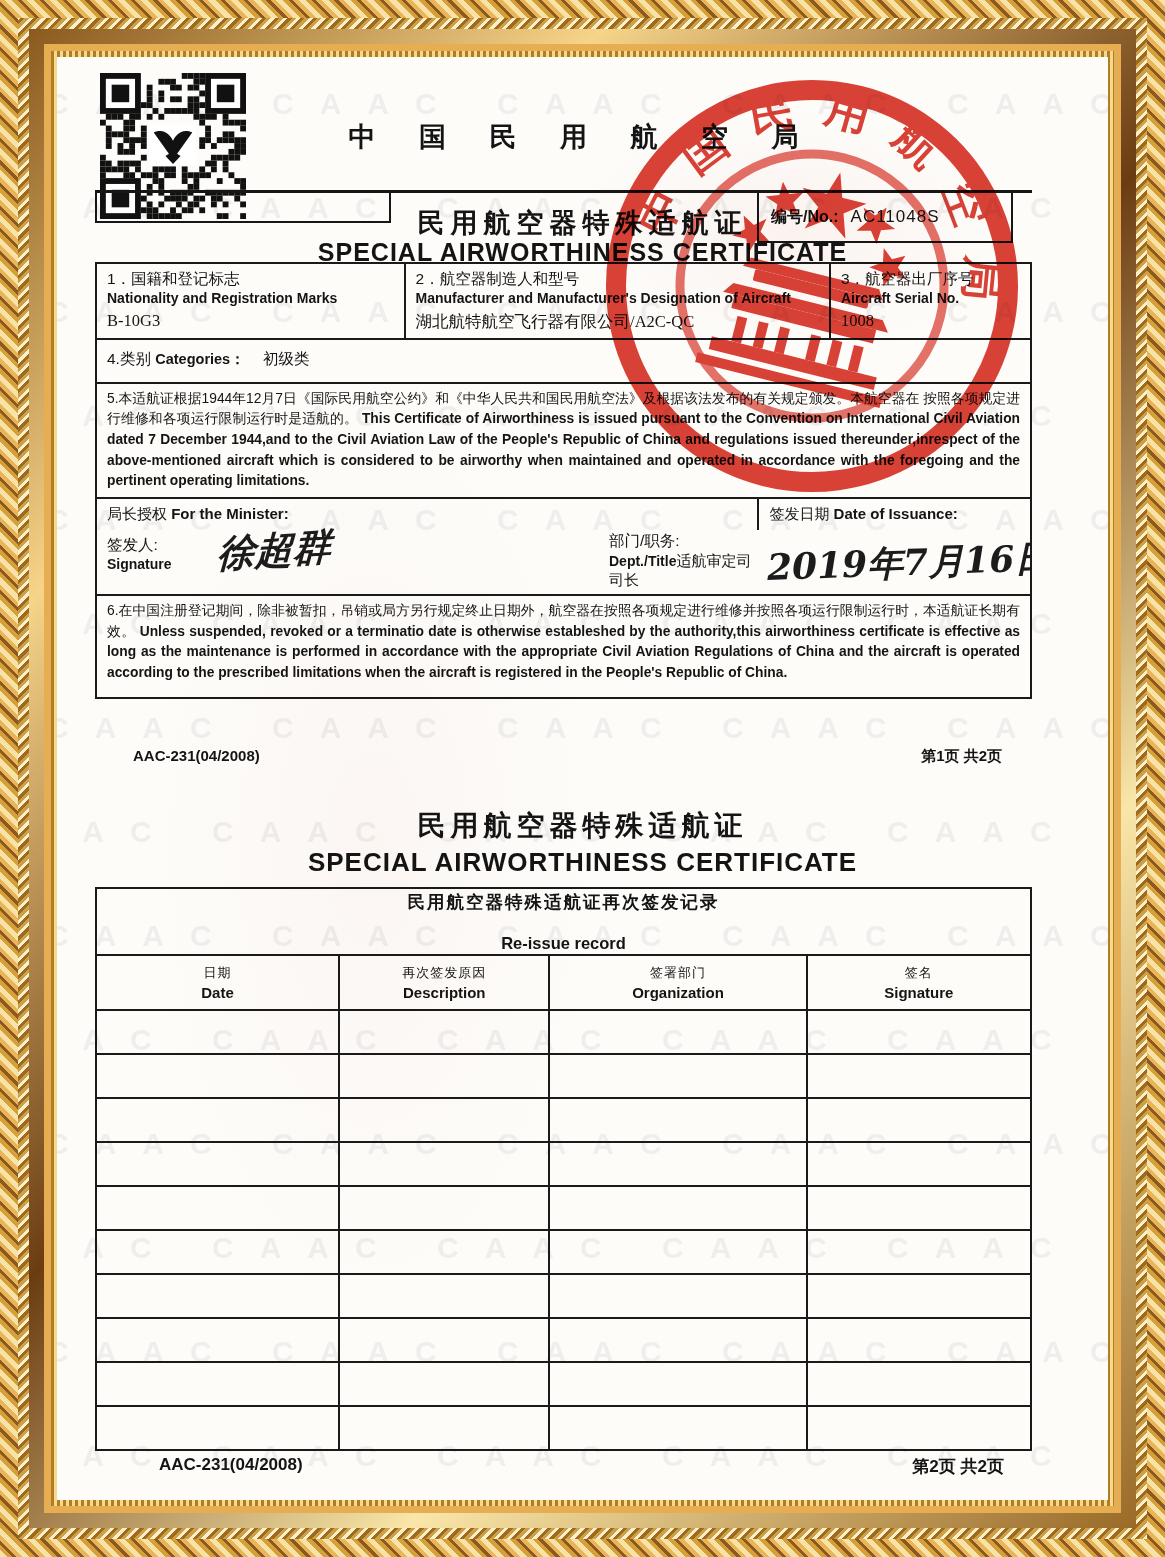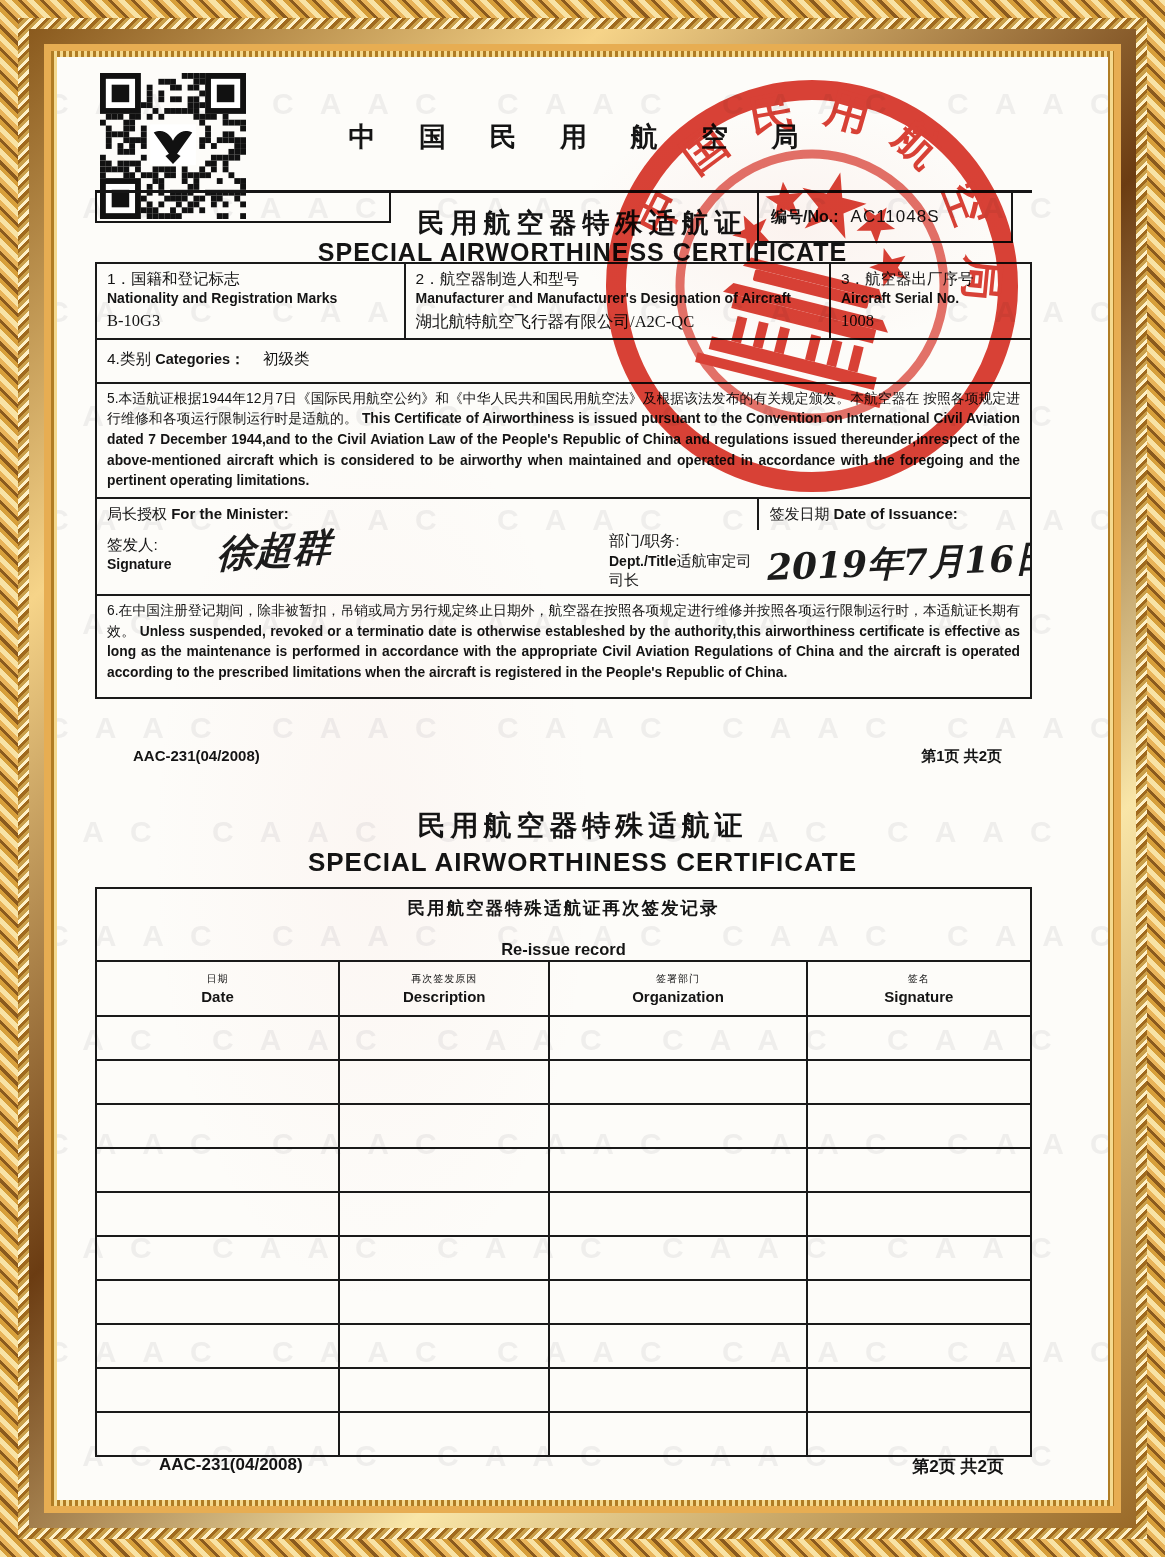--- a/index.html
+++ b/index.html
@@ -72,24 +72,24 @@
   .footer1{top:690px;font-size:15px;padding:0 30px 0 38px;box-sizing:border-box;}
   .footer2{top:1398px;font-size:17px;padding:0 28px 0 64px;box-sizing:border-box;}
   
   .p2-title-cn{position:absolute;top:750px;left:0;width:100%;text-align:center;
     font-size:28px;font-weight:bold;letter-spacing:5px;}
   .p2-title-en{position:absolute;top:790px;left:0;width:100%;text-align:center;
     font-size:26px;font-weight:bold;letter-spacing:1px;}
   .reissue-table{position:absolute;left:38px;top:830px;width:937px;table-layout:fixed;}
   .reissue-table th,.reissue-table td{border:2px solid #1a1a1a;}
   .band{height:56px;text-align:center;vertical-align:middle;}
-  .band .cn{font-size:17.5px;font-weight:bold;letter-spacing:2px;margin-top:6px;}
+  .band .cn{font-size:17.5px;font-weight:bold;letter-spacing:2px;}
   .band .en{font-size:16.5px;font-weight:bold;margin-top:20px;}
   .colhead{height:51px;text-align:center;vertical-align:middle;font-weight:normal;}
-  .colhead .cn{font-size:10px;letter-spacing:1px;}
+  .colhead .cn{font-size:13px;letter-spacing:1px;}
   .colhead .en{font-size:15px;font-weight:bold;margin-top:2px;}
   .reissue-table tbody td{height:40px;}
   
   .seal{position:absolute;left:520px;top:-6px;width:470px;height:470px;z-index:5;
     mix-blend-mode:multiply;pointer-events:none;}
 </style>
 </head>
 <body>
 
 <div class="canvas">

